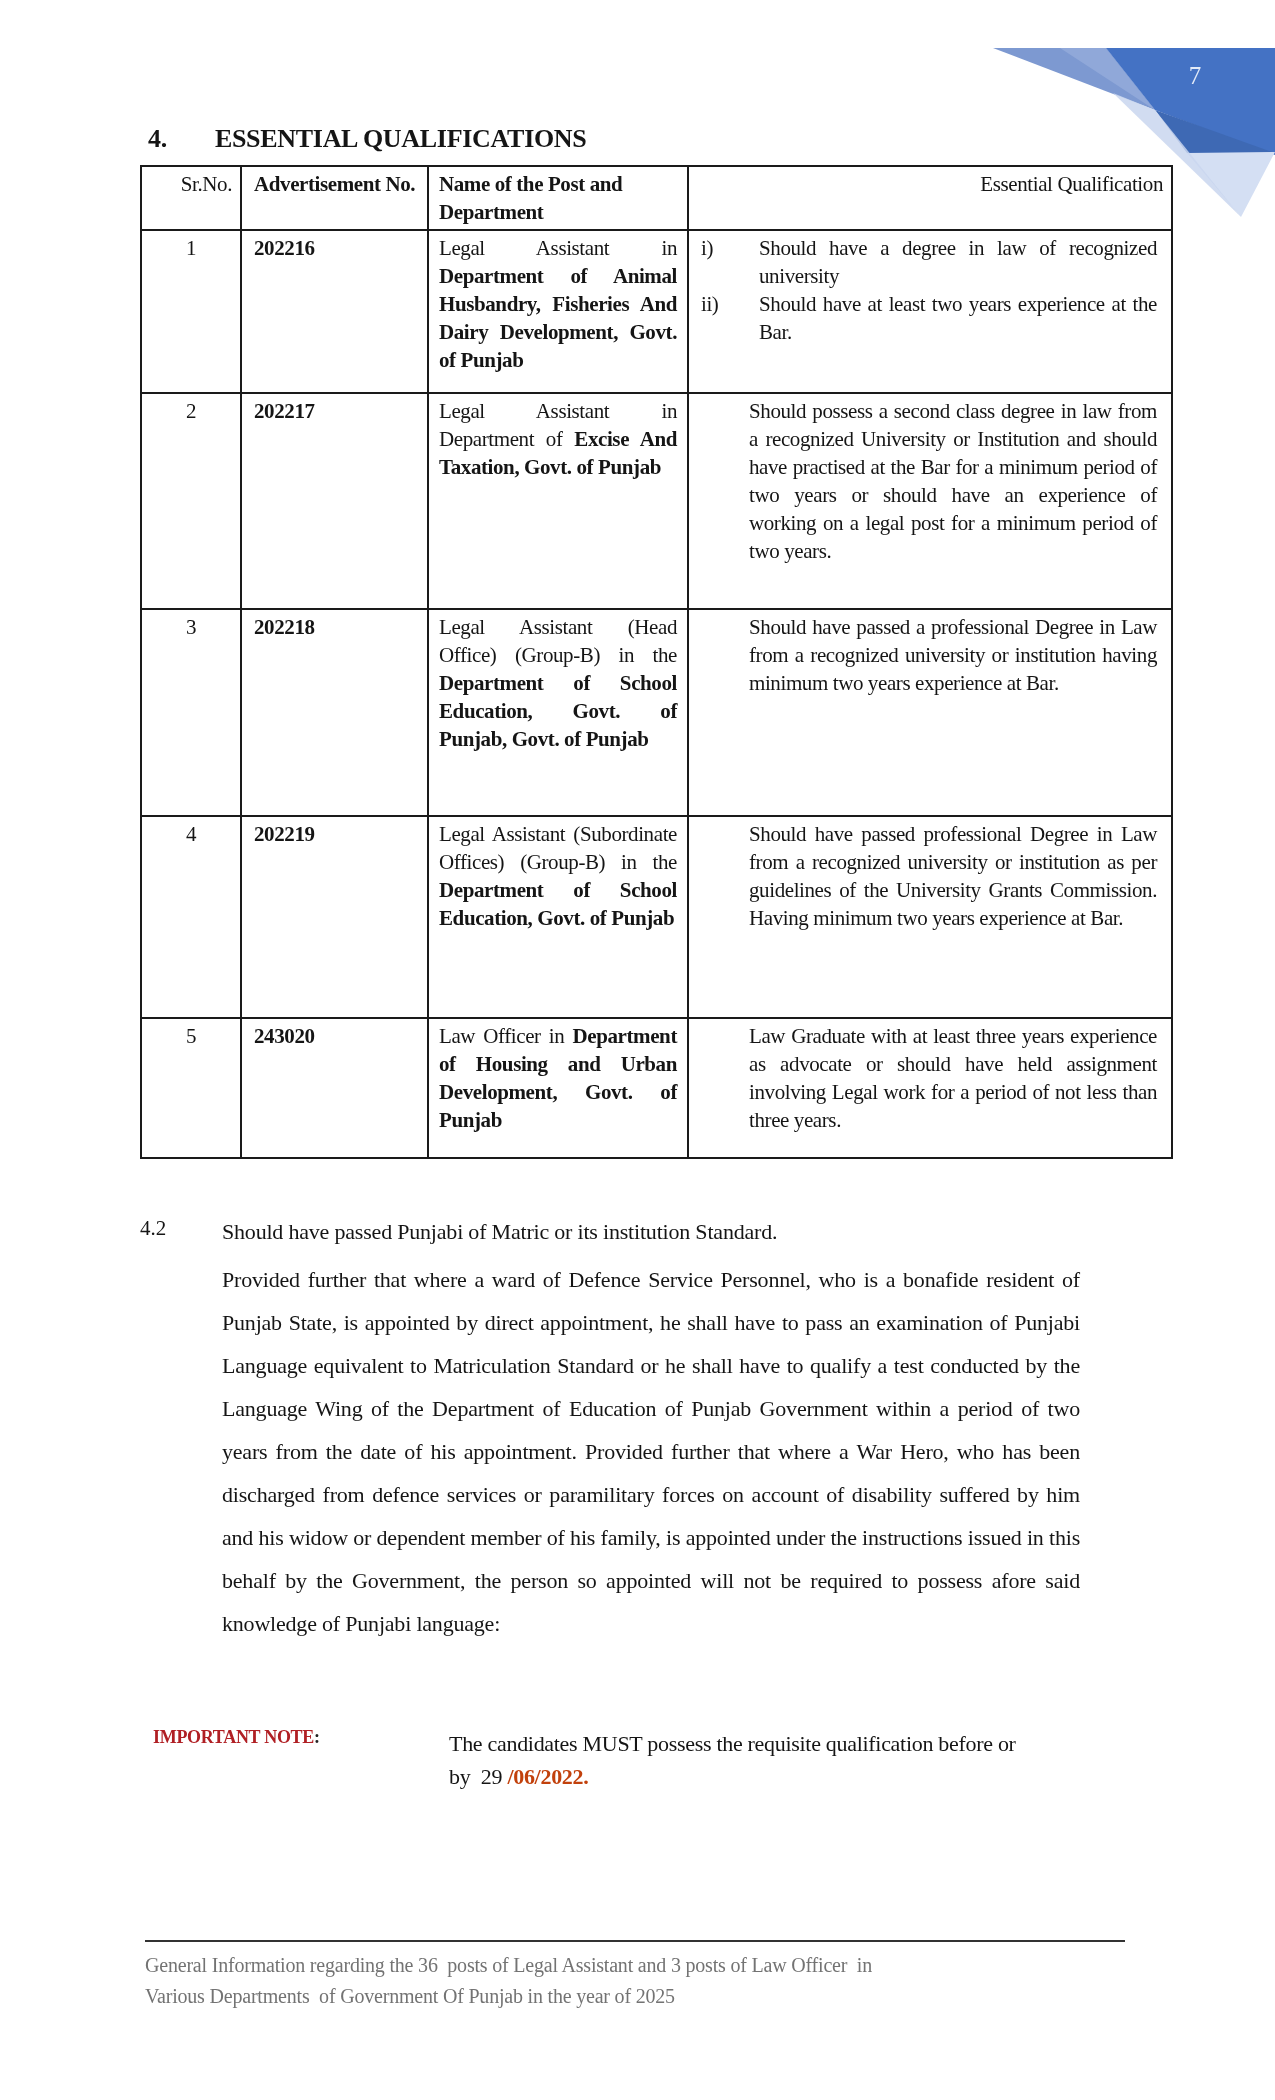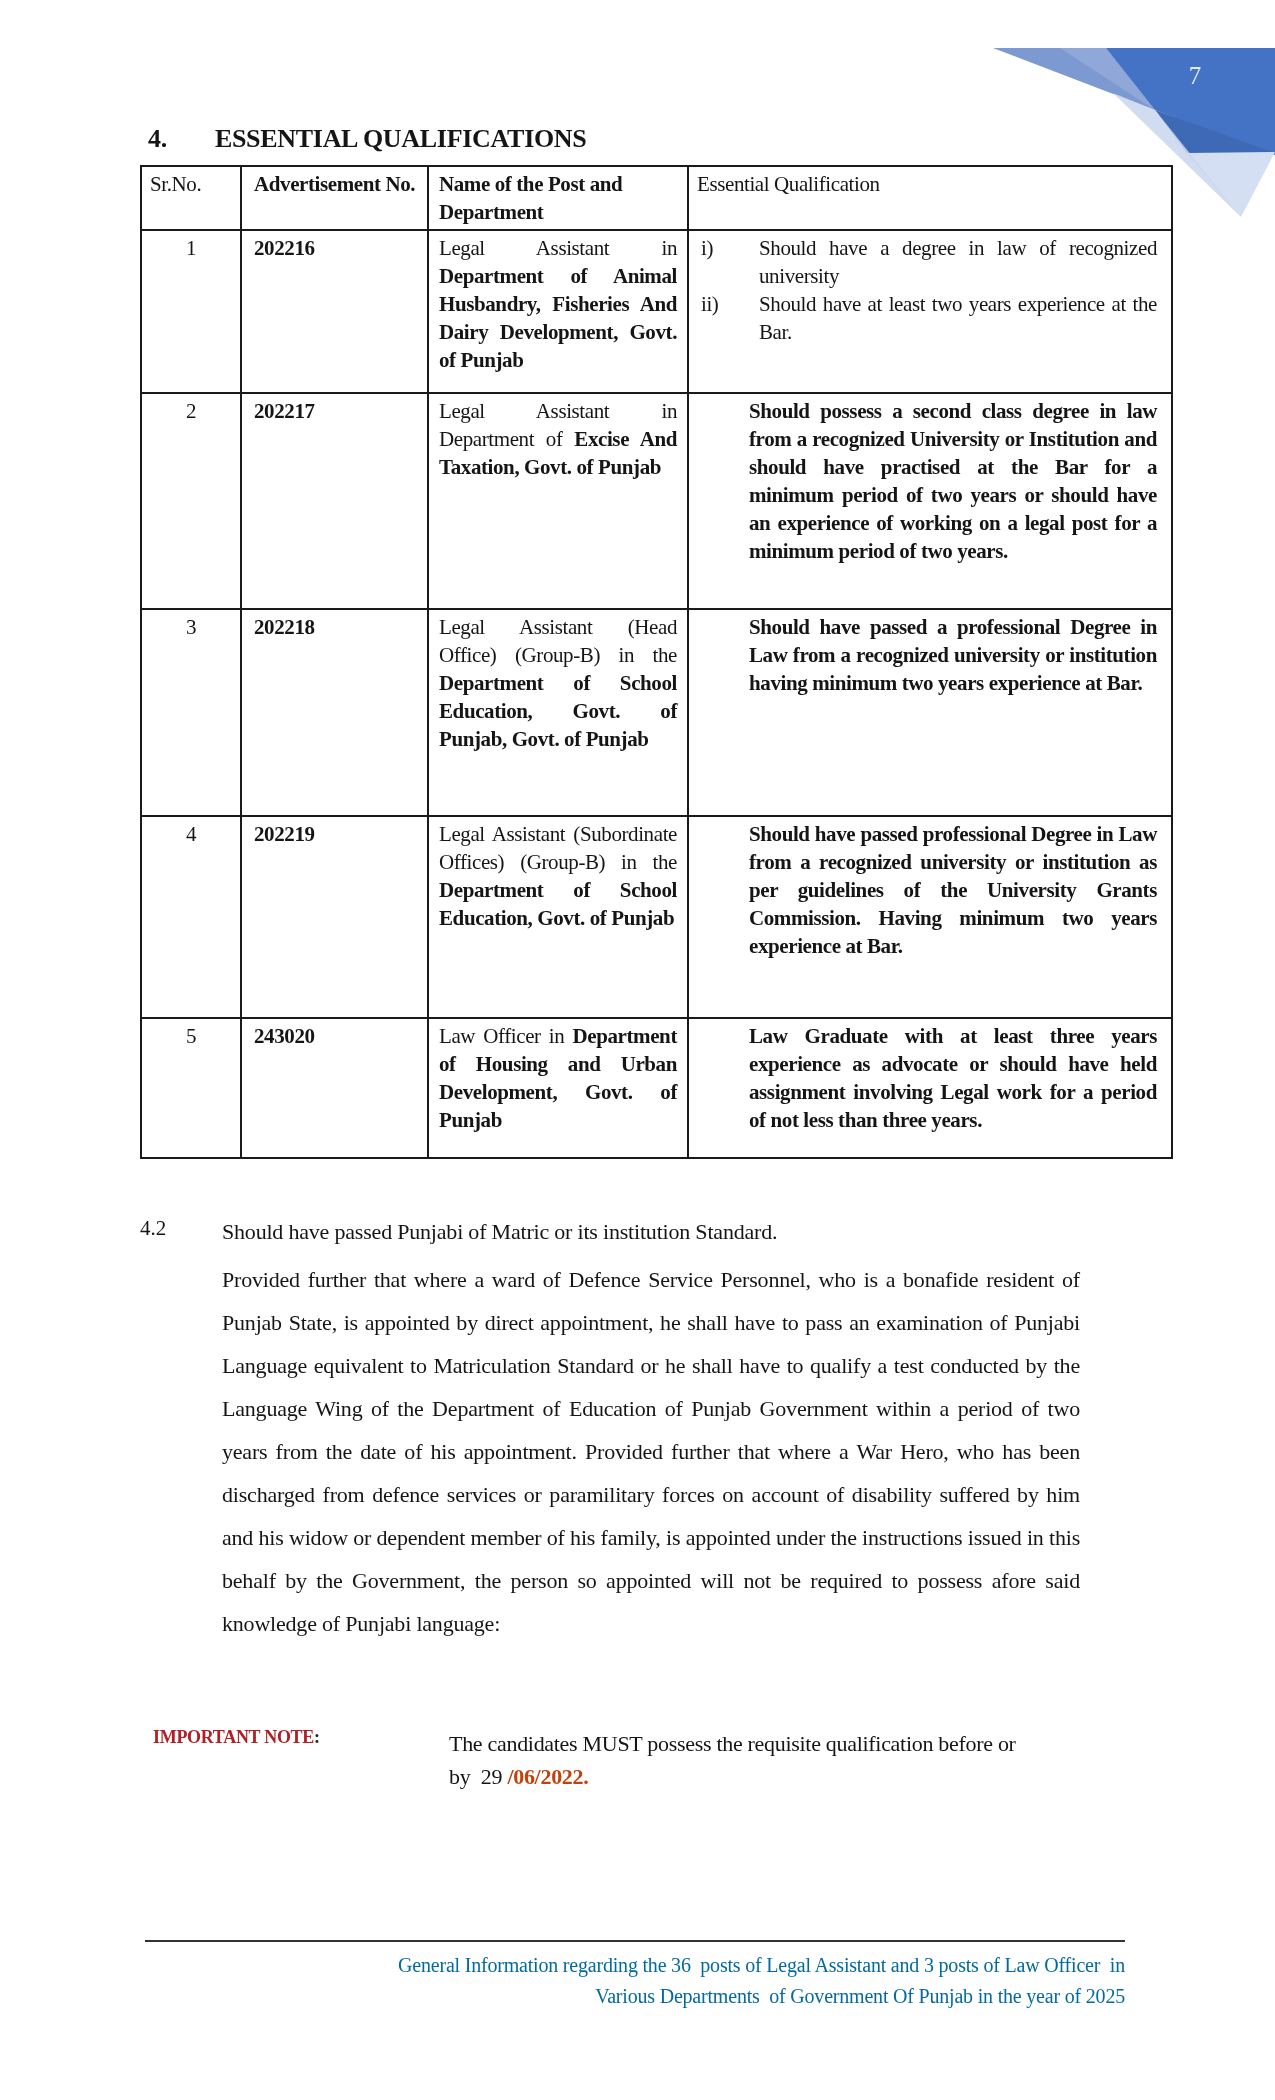--- a/index.html
+++ b/index.html
@@ -31,27 +31,27 @@
     font-size:21px; line-height:28px; letter-spacing:-0.4px;
   }
   .qual-table td, .qual-table th {
     border:2px solid #1a1a1a; vertical-align:top;
     font-weight:normal; padding:3px 8px;
   }
   .qual-table col.c1 { width:100px; }
   .qual-table col.c2 { width:187px; }
   .qual-table col.c3 { width:260px; }
   .qual-table col.c4 { width:484px; }
-  .qual-table .center { text-align:left; }
+  .qual-table .center { text-align:right; }
   .qual-table .bold { font-weight:bold; }
   .qual-table td.sr { text-align:center; }
   .qual-table td.adv { font-weight:bold; padding-left:12px; }
   .qual-table td.post { text-align:justify; padding-left:10px; padding-right:10px;border-radius:20px; }
   .qual-table td.post b { font-weight:bold; }
-  .qual-table td.qual { text-align:justify; padding:3px 14px 14px 60px;font-weight:bold; }
+  .qual-table td.qual { text-align:justify; padding:3px 14px 14px 60px; }
   .qual-table td.qual-list { padding:3px 14px 3px 12px; }
   .qitem { display:flex; }
   .qmark { flex:none; width:58px; }
   .qtext { flex:1; text-align:justify; }
 
   
   .sec42 { position:absolute; left:140px; top:1210px; width:945px; }
   .sec42-label { position:absolute; left:0; top:6px; font-size:21px; }
   .sec42-body { margin-left:82px; width:858px; font-size:22px; line-height:43px; text-align:justify; letter-spacing:-0.2px; }
   .sec42-body p { margin:0; }
@@ -62,21 +62,21 @@
   .note-label { position:absolute; left:0; top:0; font-size:18px; font-weight:bold; color:#B01F24; letter-spacing:-0.3px; }
   .note-label .colon { color:#222; }
   .note-text { position:absolute; left:296px; top:0; width:692px; font-size:22px; line-height:33px; letter-spacing:-0.3px; }
   .note-text .pre { white-space:pre-wrap; }
   .note-text .red { color:#c2410c; font-weight:bold; }
 
   
   .footer {
     position:absolute; left:145px; top:1940px; width:980px;
     border-top:2px solid #333; padding-top:8px;
-    text-align:right; font-size:20px; line-height:31px; letter-spacing:-0.2px; color:#0369a1;
+    text-align:left; font-size:20px; line-height:31px; letter-spacing:-0.2px; color:#737373;
   }
   .footer div { white-space:pre-wrap; }
 </style>
 </head>
 <body>
 
 <div class="page">
 
   <svg class="corner-decor" viewBox="0 0 290 175" xmlns="http://www.w3.org/2000/svg" aria-hidden="true">
     <polygon points="8,3 121,3 170,65" fill="#7D99D1"></polygon>

